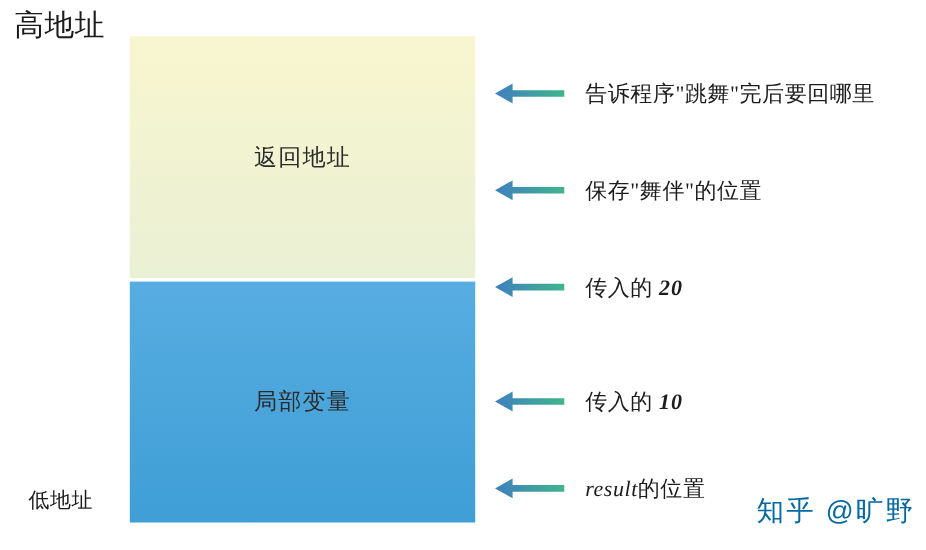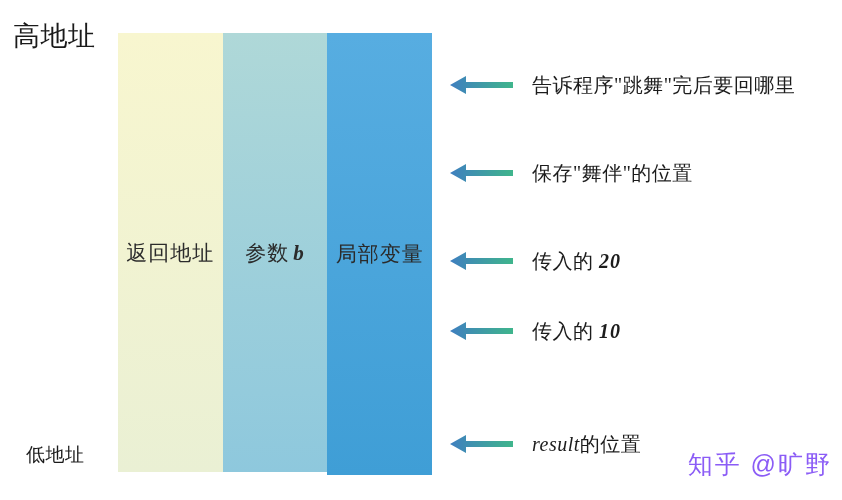--- a/index.html
+++ b/index.html
@@ -21,37 +21,36 @@
     position: absolute;
     color: #1a1a1a;
     font-family: "Liberation Serif", "DejaVu Serif", serif;
     white-space: nowrap;
     letter-spacing: 0.5px;
   }
   #high-addr {
     left: 13px;
     top: 5px;
     font-size: 27px;
-    margin-top: 13px;
   }
   #low-addr {
     left: 26px;
     top: 442px;
     font-size: 19px;
   }
 
   
   #stack-column {
     position: absolute;
     left: 118px;
     top: 33px;
     width: 314px;
     height: 442px;
     display: flex;
-    flex-direction: row;
+    flex-direction: column;
   }
   .stack-cell {
     flex: 1 1 0;
     display: flex;
     align-items: center;
     justify-content: center;
     position: relative;
     box-sizing: border-box;
     border-bottom: 3px solid #ffffff;
   }
@@ -104,51 +103,48 @@
     font-weight: bold;
     letter-spacing: 1px;
   }
   .annotation-text .code {
     font-style: italic;
   }
 
   #annot-0 { top: 70px; }
   #annot-1 { top: 158px; }
   #annot-2 { top: 246px; }
-  #annot-3 { top: 316px; }
+  #annot-3 { top: 350px; }
   #annot-4 { top: 429px; }
 
   
   #watermark {
     position: absolute;
     right: 10px;
     top: 448px;
     font-size: 25px;
-    color: #8b5cf6;
+    color: #0369a1;
     font-family: "Liberation Sans", "DejaVu Sans", sans-serif;
     letter-spacing: 2px;
     white-space: nowrap;
     user-select: none;
   }
 </style>
 </head>
 <body>
 
 <div id="high-addr" class="addr-label">高地址</div>
 
 <div id="stack-column">
 
   <div class="stack-cell cell-0">
     <span class="cell-label"><span>返回地址</span></span>
   </div>
 
 
-  <div class="stack-cell cell-2">
-    <span class="cell-label"><span>参数</span><span class="mono-em">b</span></span>
-  </div>
 
 
   <div class="stack-cell cell-4">
     <span class="cell-label"><span>局部变量</span></span>
   </div>
 
 </div>
 
 <div id="low-addr" class="addr-label">低地址</div>
 

